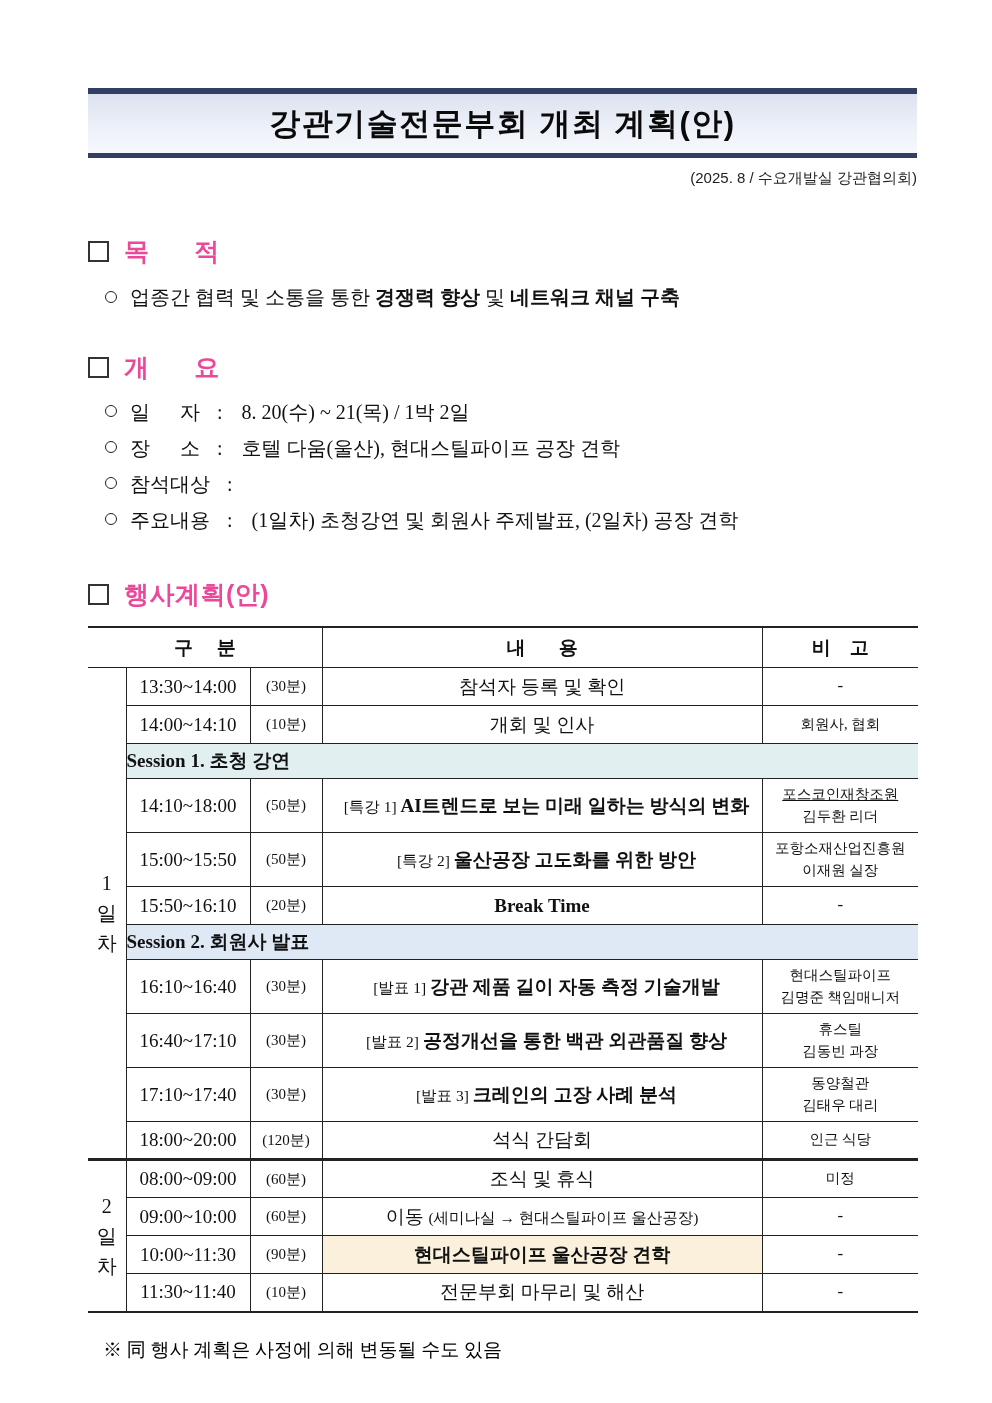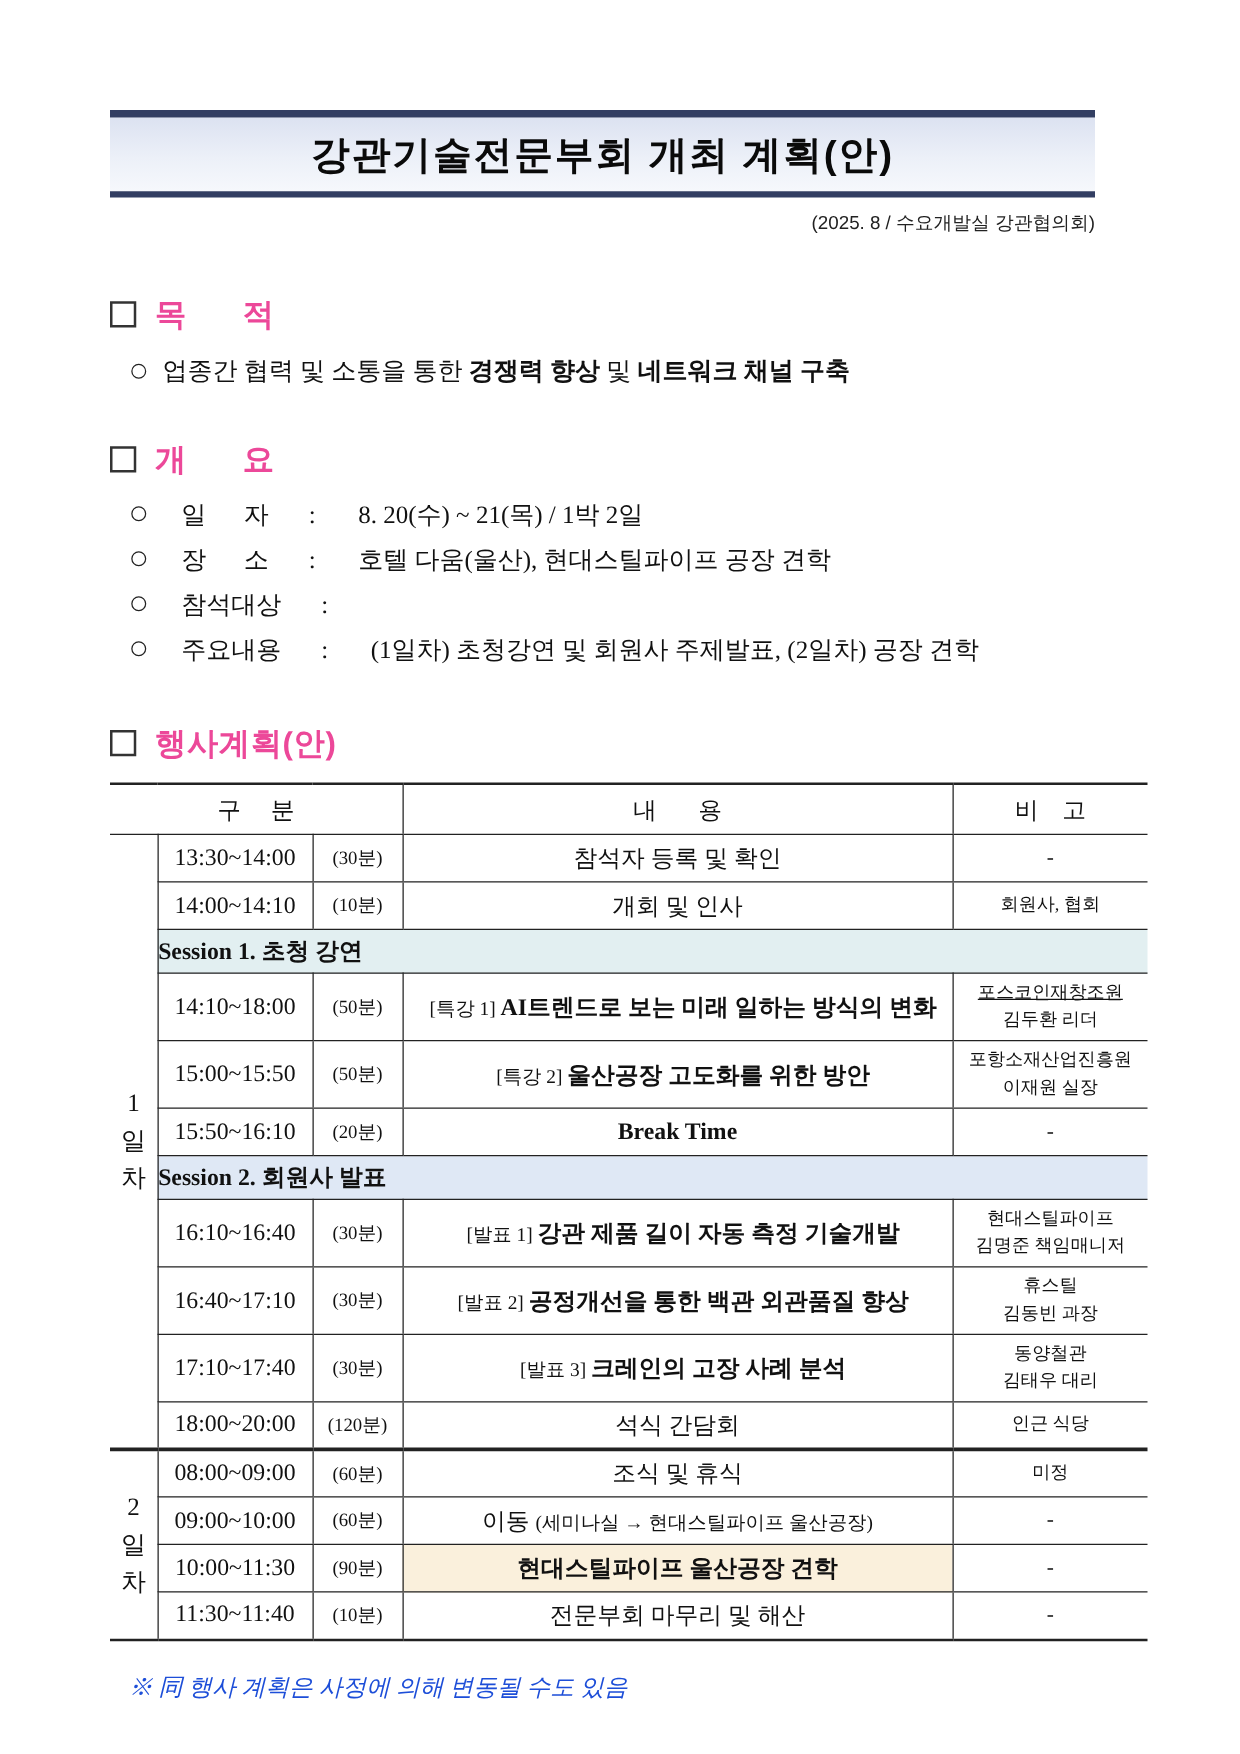--- a/index.html
+++ b/index.html
@@ -1,21 +1,21 @@
 <!DOCTYPE html>
 <html><head>
 <meta charset="utf-8">
 <style>
   html,body{margin:0;padding:0;background:#ffffff;}
   body{
     width:992px;height:1403px;
     font-family:"Liberation Serif","DejaVu Serif",serif;
     color:#111;position:relative;overflow:hidden;
   }
-  .page{box-sizing:border-box;width:992px;height:1403px;padding:88px 116px 0 88px;}
+  .page{box-sizing:border-box;width:992px;height:1403px;padding:88px 75px 0 88px;}
 
   
   .banner{
     border-top:6px solid #323e62;
     border-bottom:5px solid #323e62;
     background:linear-gradient(180deg,#dce2f1 0%,#ecf0f8 55%,#f6f8fc 100%);
     height:59px;display:flex;align-items:center;justify-content:center;
   }
   .banner-title{
     font-family:"Liberation Sans","DejaVu Sans",sans-serif;
@@ -39,35 +39,35 @@
 
   
   .bullets{margin-top:12px;padding-left:17px;}
   .bullet-row{display:flex;align-items:flex-start;gap:13px;font-size:20px;line-height:35px;}
   .bullet-dot{width:10px;height:10px;border:1.5px solid #222;border-radius:50%;
     margin-top:11px;flex:0 0 auto;background:#fff;}
   .bullet-text .b{font-weight:bold;}
 
   
   .ov-list{margin-top:10px;padding-left:17px;}
-  .ov-row{display:flex;align-items:flex-start;gap:28px;font-size:20px;line-height:36px;}
+  .ov-row{display:flex;align-items:flex-start;gap:13px;font-size:20px;line-height:36px;}
   .ov-label{white-space:pre;}
   .ov-colon{padding:0 6px 0 4px;}
 
   
   table.sched{border-collapse:collapse;table-layout:fixed;width:830px;margin-top:15px;}
   .sched col.c-day{width:38px;}
   .sched col.c-time{width:124px;}
   .sched col.c-dur{width:72px;}
   .sched col.c-content{width:440px;}
   .sched col.c-remark{width:156px;}
   .sched th,.sched td{padding:0;border:0;vertical-align:middle;}
   .sched thead th{
     border-top:2px solid #222;border-bottom:1.5px solid #222;
-    height:39px;font-weight:normal;font-size:19px;white-space:pre;text-align:center;
+    height:39px;font-weight:bold;font-size:19px;white-space:pre;text-align:center;
   }
   .sched thead th.vline{border-left:1px solid #222;}
   .sched td{border-bottom:1px solid #222;}
   .sched td.vline{border-left:1px solid #222;}
   .sched td.day-cell{border-bottom:2px solid #222;text-align:center;
     font-size:20px;line-height:30px;background:#fff;}
   .sched tr.item{height:38px;}
   .sched tr.tall{height:54px;}
   .sched tr.session-row{height:35px;}
   .sched td.session{font-weight:bold;font-size:19px;text-align:left;}
@@ -77,21 +77,21 @@
   .sched td.content.left{text-align:center;padding-left:9px;}
   .sched td.content.center{text-align:center;}
   .sched td.content .seg-b{font-weight:bold;}
   .sched td.content .seg-s{font-size:15.5px;}
   .sched td.remark{text-align:center;font-size:17px;line-height:1.45;}
   .sched td.remark.small{font-size:14.5px;line-height:1.5;}
   .sched td.remark .ul{text-decoration:underline;}
   .sched tr.sep td{border-top:3px solid #222;}
   .sched tr.last td{border-bottom:2px solid #222;}
 
-  .footnote{margin-top:24px;padding-left:15px;font-size:19px;color:#1d4ed8;font-style:italic;}
+  .footnote{margin-top:24px;padding-left:15px;font-size:19px;color:#000000;}
 </style>
 </head>
 <body>
 
 <div class="page">
 
   <div class="banner">
     <div class="banner-title">강관기술전문부회 개최 계획(안)</div>
   </div>
   <div class="subtitle">(2025. 8 / 수요개발실 강관협의회)</div>

